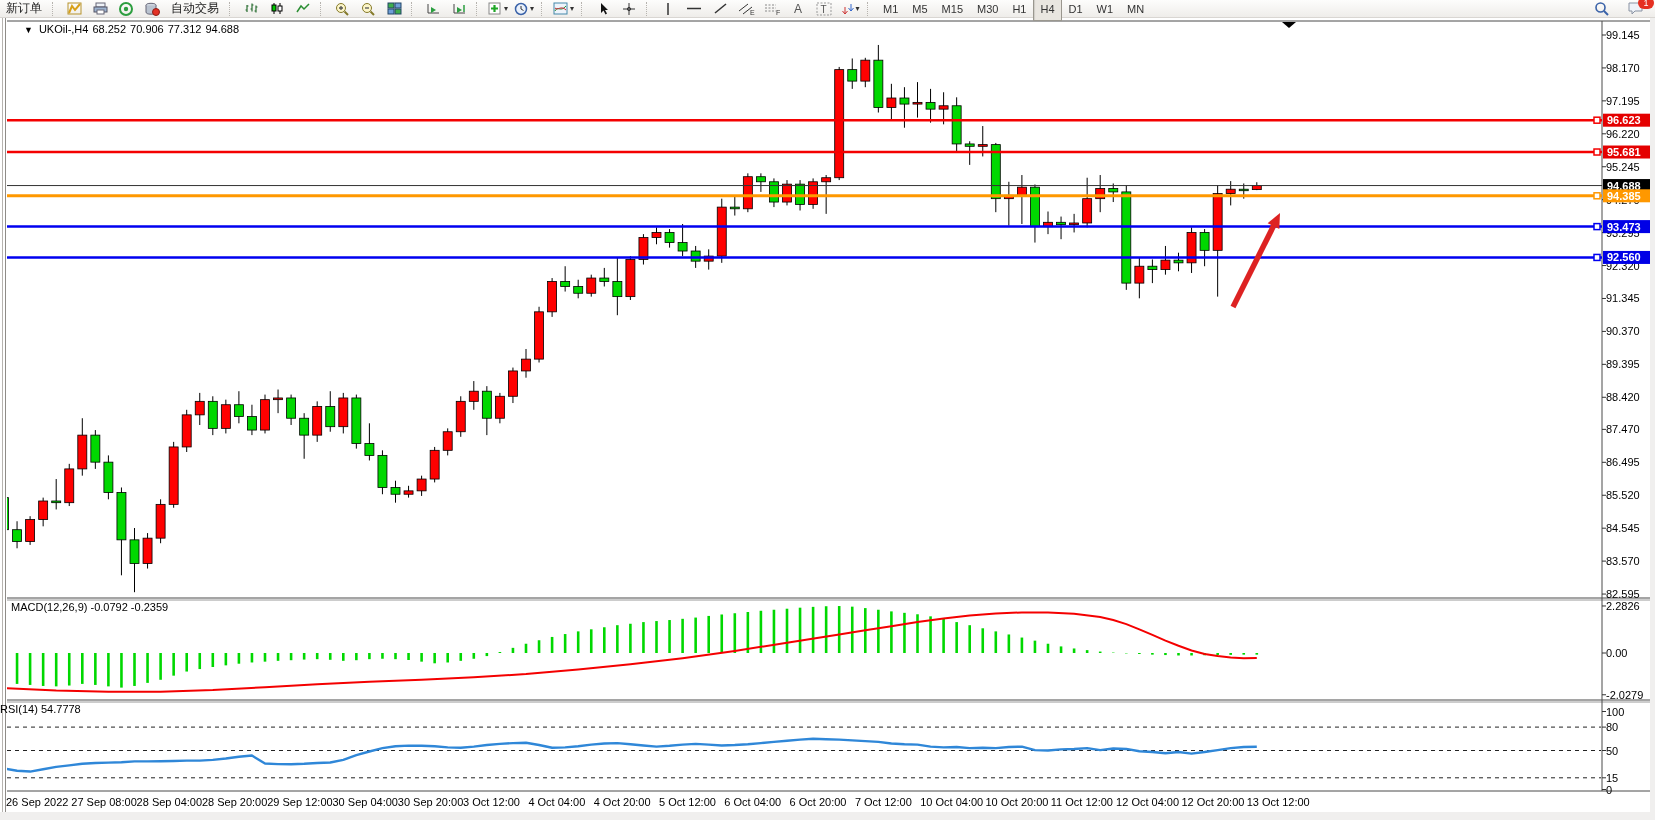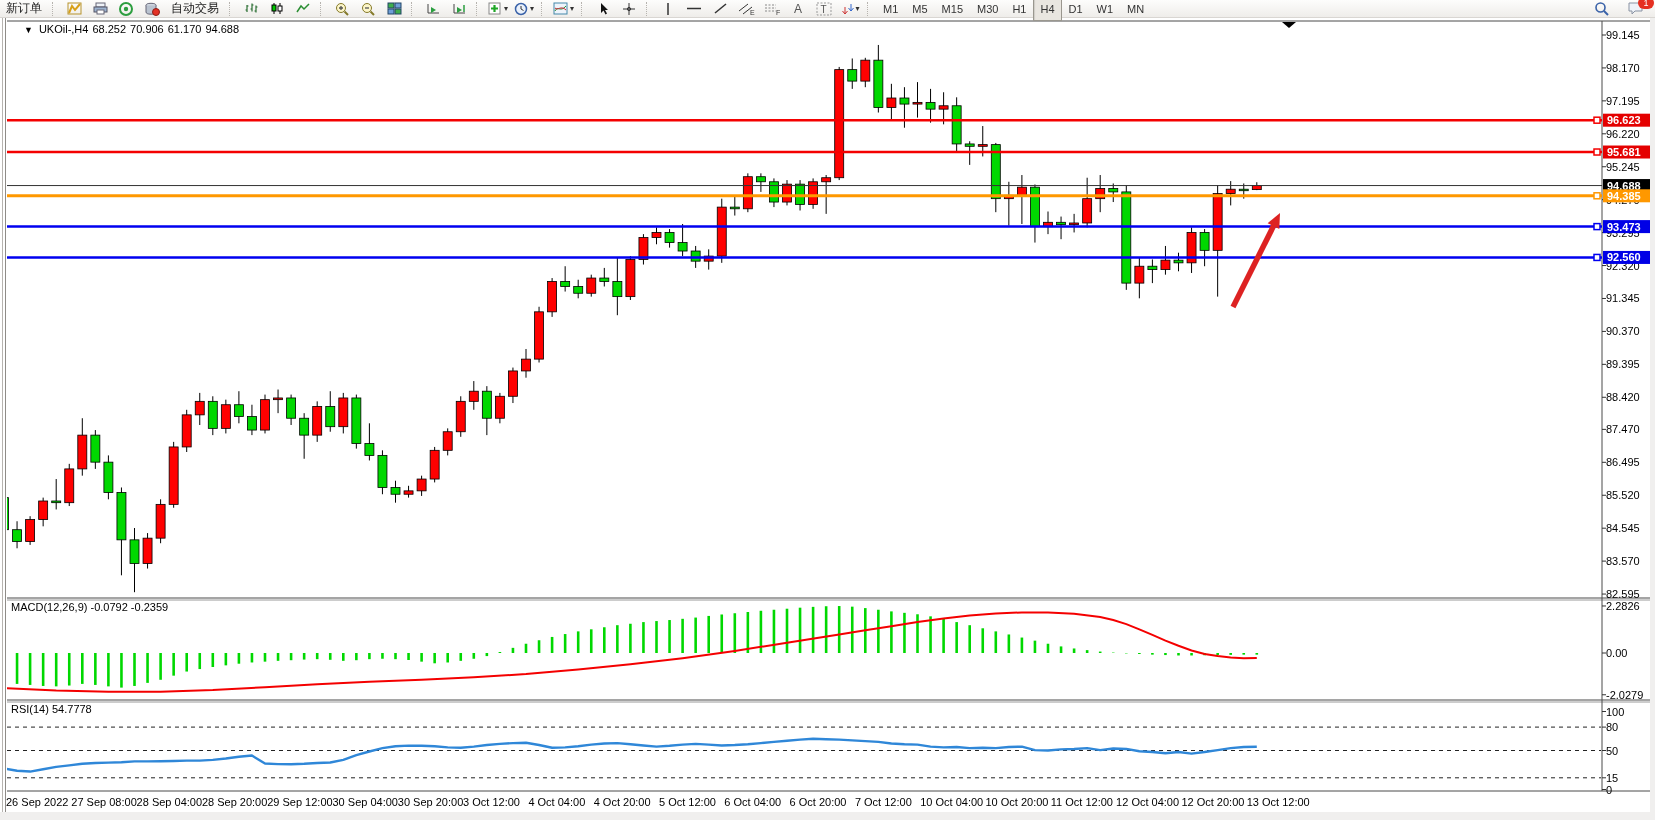--- a/index.html
+++ b/index.html
@@ -19,21 +19,21 @@
   .tf-btn.active{border:1px solid #9a978f;background:#e9e6e0;box-shadow:inset 1px 1px 1px #cfccc6;}
   #tb-right{margin-left:auto;display:flex;align-items:center;margin-right:6px;}
   .badge{position:absolute;top:-4px;right:-6px;background:#e53022;color:#fff;border-radius:7px;
     min-width:12px;height:12px;font-size:9px;display:flex;align-items:center;justify-content:center;padding:0 2px;}
   
   .overlay-label{position:absolute;font-size:11px;color:#000;white-space:nowrap;z-index:4;}
   #ohlc-info{left:24px;top:23px;}
   #ohlc-info .arrow{font-size:9px;margin-right:6px;cursor:pointer;}
   #ohlc-info span{margin-right:4px;}
   #macd-label{left:11px;top:601px;}
-  #rsi-label{left:11px;top:703px;}
+  #rsi-label{left:0;top:703px;}
   #chart-svg{position:absolute;left:0;top:0;z-index:1;}
 </style>
 </head>
 <body>
 
 <div id="app">
 
   <div id="toolbar">
     <div class="tb-btn text">新订单</div>
     <div class="tb-sep"></div>
@@ -672,21 +672,21 @@
         <text x="1181.3999999999999" y="806">12 Oct 20:00</text>
         <text x="1246.7" y="806">13 Oct 12:00</text>
       </g>
       <g>
         <line x1="1233" y1="307" x2="1274" y2="225" stroke="#dd2222" stroke-width="5.5"></line>
         <polygon points="1280,213 1279.3018599779618,228.98476150931344 1267.6310748057722,223.14936892321865" fill="#dd2222"></polygon>
       </g>
     </svg>
 
   <div class="overlay-label" id="ohlc-info">
-    <span class="arrow">▼</span><span>UKOil-,H4</span><span>68.252</span><span>70.906</span><span>61.170</span><span>94.688</span>
+    <span class="arrow">▼</span><span>UKOil-,H4</span><span>68.252</span><span>70.906</span><span>77.312</span><span>94.688</span>
   </div>
   <div class="overlay-label" id="macd-label">
     <span>MACD(12,26,9)</span> <span>-0.0792 -0.2359</span>
   </div>
   <div class="overlay-label" id="rsi-label">
     <span>RSI(14)</span> <span>54.7778</span>
   </div>
 </div>
 
 </body></html>

